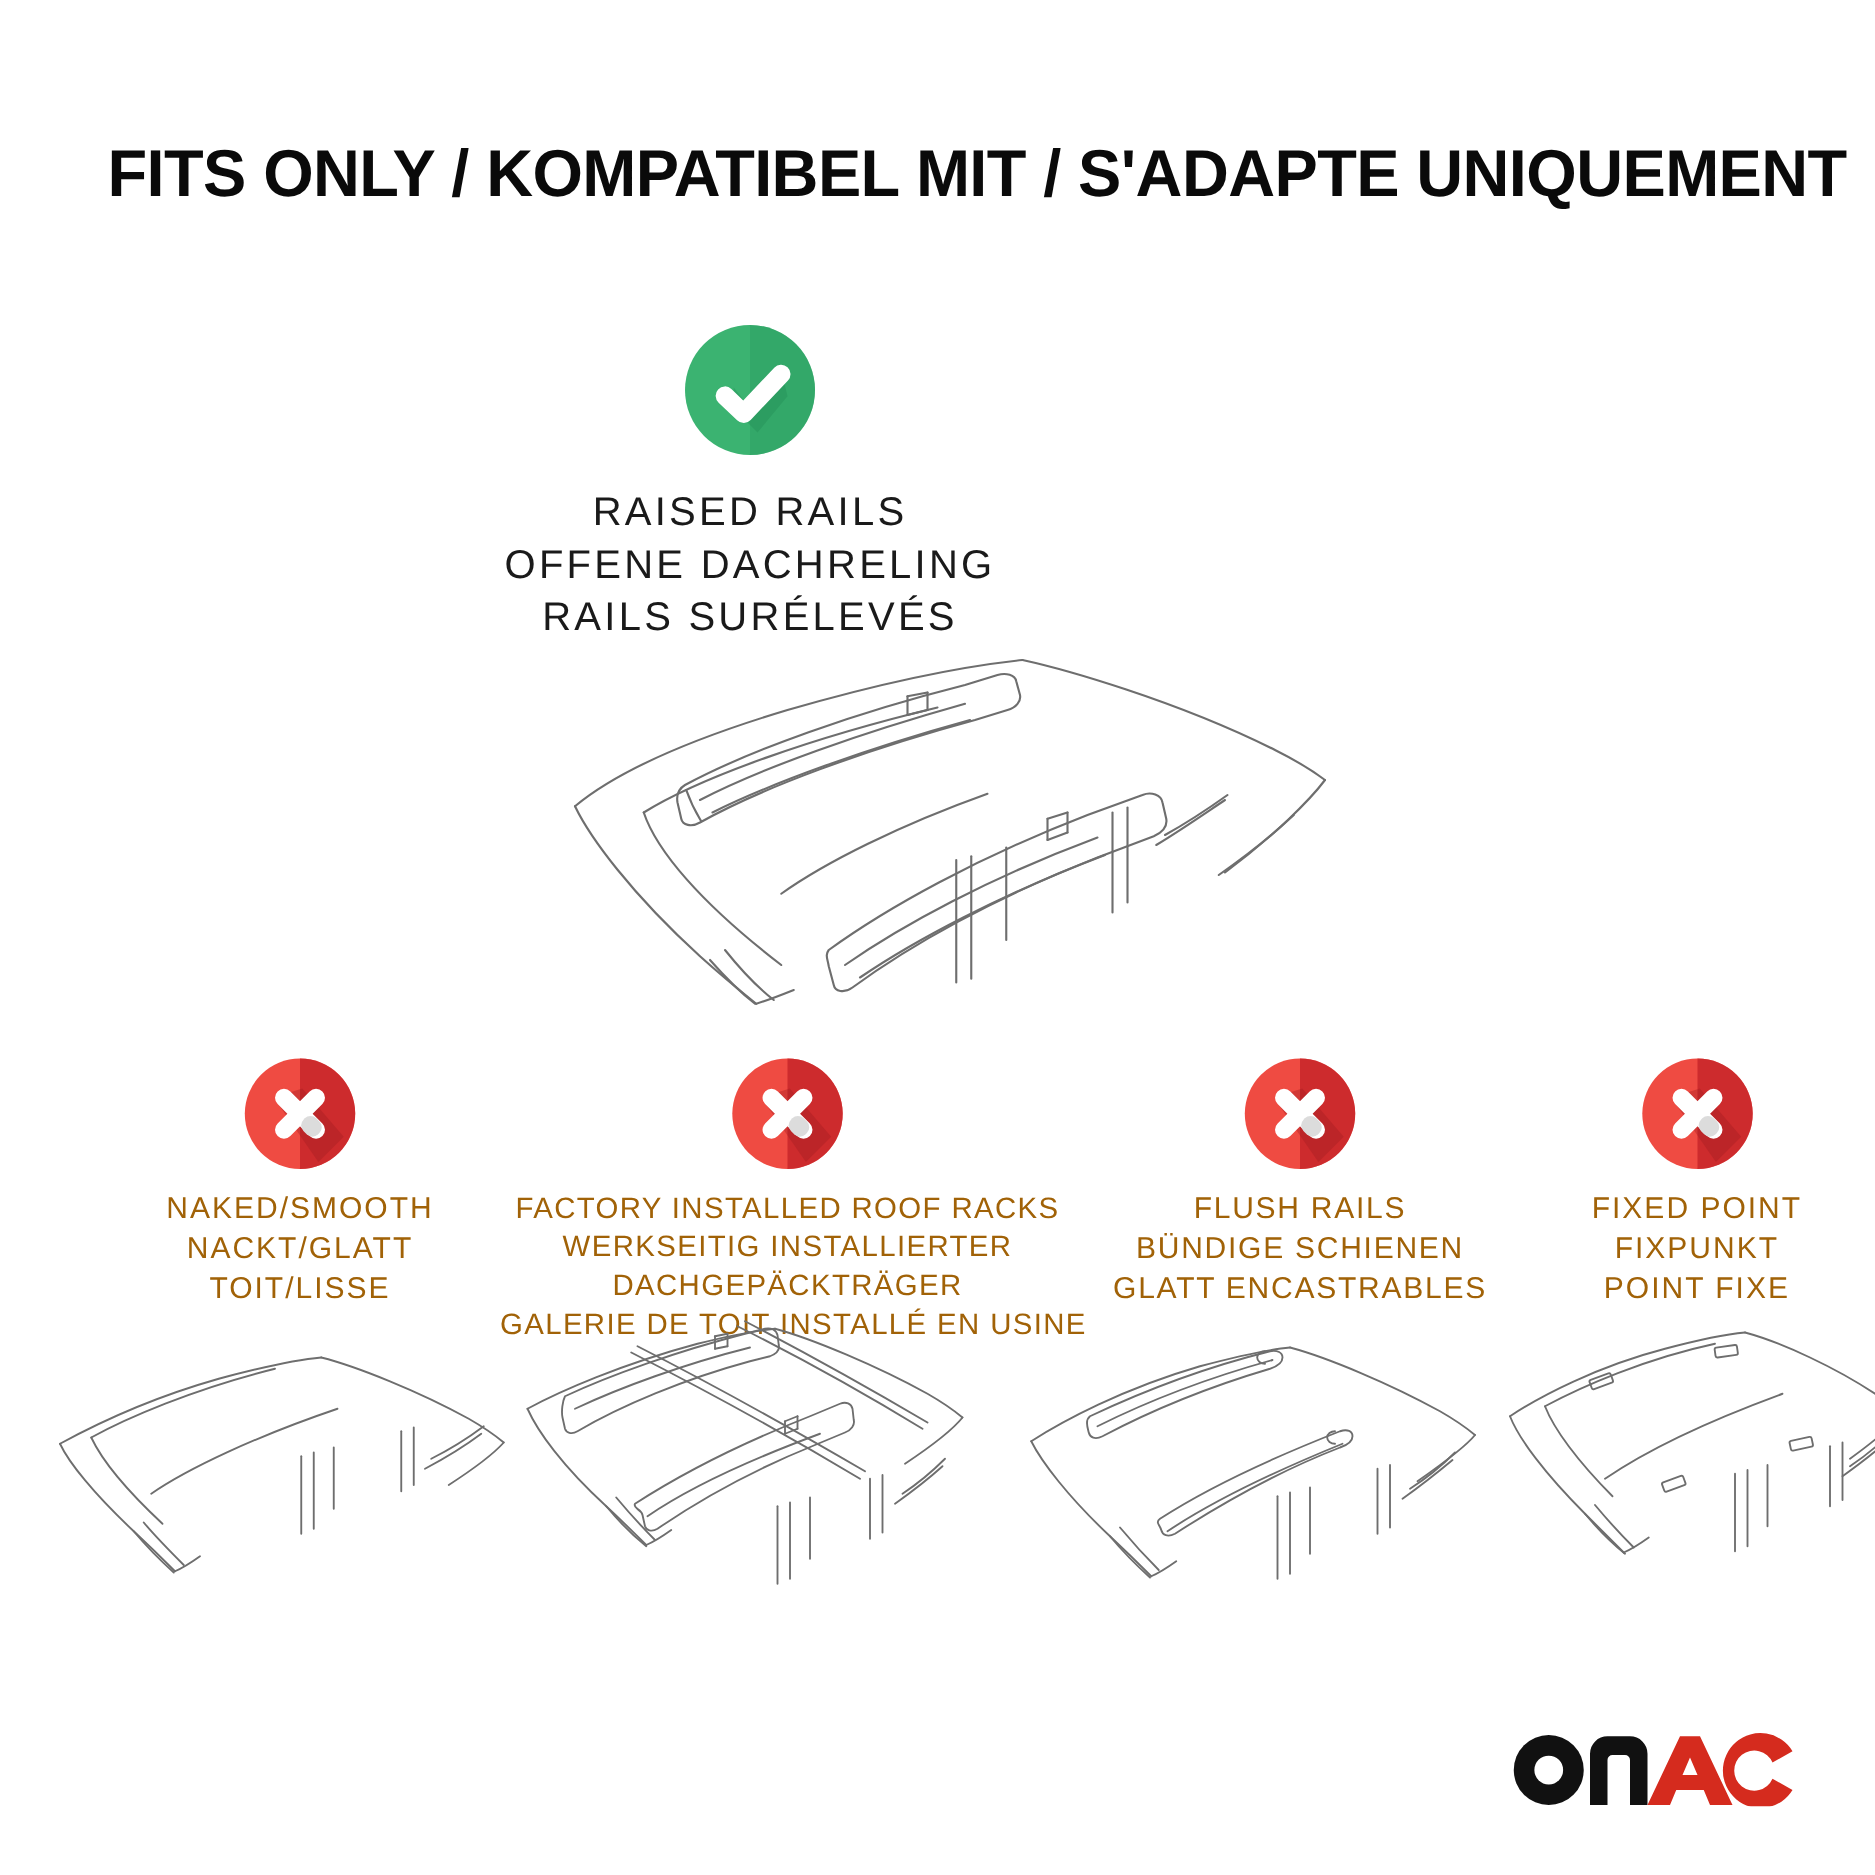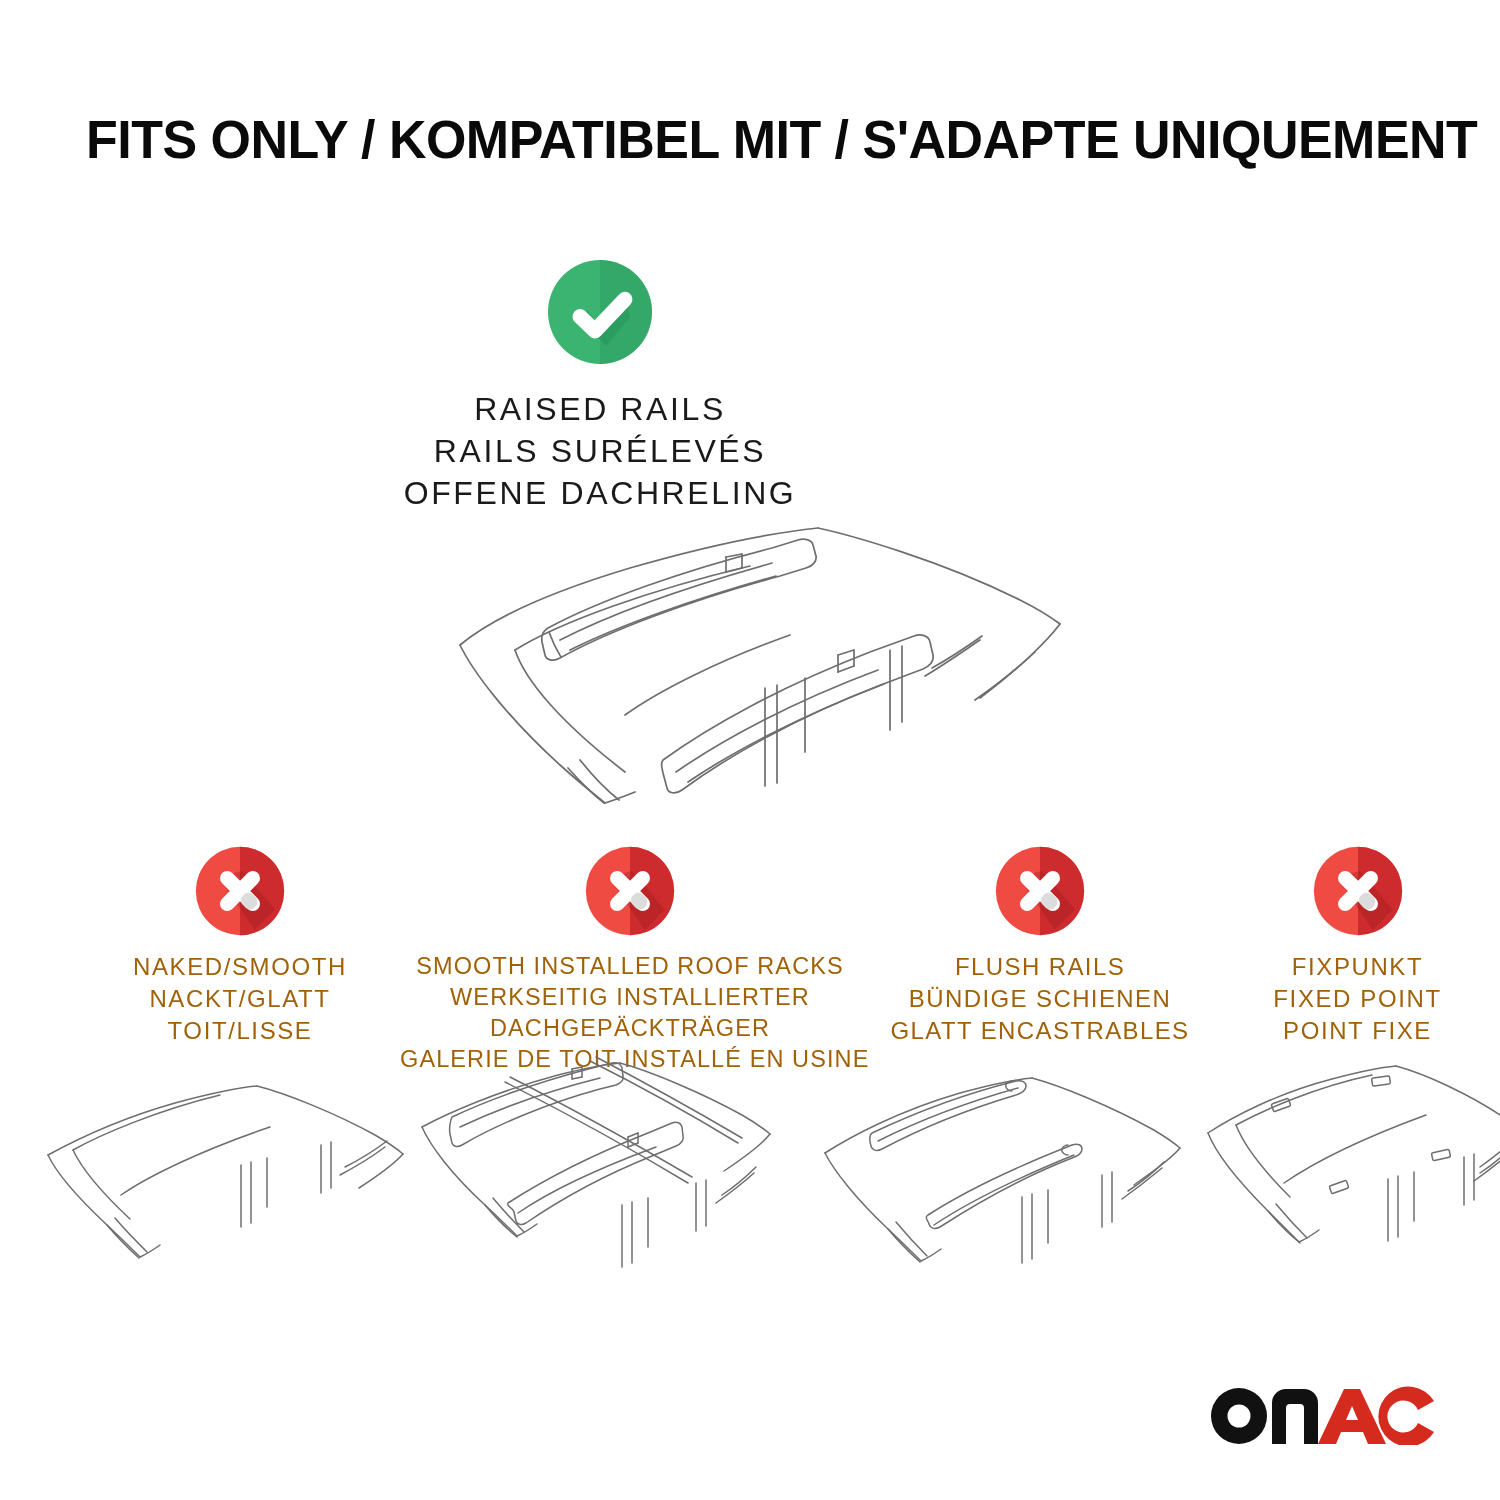--- a/index.html
+++ b/index.html
@@ -133,22 +133,22 @@
                a7.5 7.5 0 0 1 11.0 10.2
                L54.5 78.0
                a7.5 7.5 0 0 1 -10.8 0.2
                L28.9 64.1
                a7.5 7.5 0 0 1 -0.4 -10.6 Z" fill="#FFFFFF"></path>
     </svg>
   </div>
 
   <div class="main-labels">
     <div>RAISED RAILS</div>
+    <div>OFFENE DACHRELING</div>
     <div>RAILS SURÉLEVÉS</div>
-    <div>OFFENE DACHRELING</div>
   </div>
 </div>
 
 <div class="main-roof">
   <svg viewBox="0 0 660 320" xmlns="http://www.w3.org/2000/svg" fill="none" stroke="#6E6E6E" stroke-width="1.7" stroke-linecap="round" stroke-linejoin="round">
 
     <path d="M40 145 C70 120 120 95 210 68 C300 42 360 32 398 28"></path>
     <path d="M398 28 C430 35 520 60 600 100 C620 110 632 118 640 124"></path>
     <path d="M40 145 C52 170 85 215 140 265 C160 283 175 295 185 303"></path>
     <path d="M640 124 C628 140 600 168 560 198"></path>
@@ -225,21 +225,21 @@
         <path d="M50 2 A48 48 0 0 1 98 50 A48 48 0 0 1 50 98 Z" fill="#C22027" opacity="0.75"></path>
         <path d="M36 33 L30 40 L66 92 L88 70 L52 28 Z" fill="#9E1A1F" opacity="0.35"></path>
         <g fill="#FFFFFF">
           <rect x="42.2" y="22.5" width="15.6" height="55" rx="7.8" transform="rotate(45 50 50)"></rect>
           <rect x="42.2" y="22.5" width="15.6" height="55" rx="7.8" transform="rotate(-45 50 50)"></rect>
         </g>
         <rect x="52" y="52" width="15.6" height="18" rx="7" transform="rotate(-45 59.8 60.8)" fill="#DCDCDC"></rect>
       </svg>
     </div>
     <div class="col-labels">
-      <div>SMOOTH INSTALLED ROOF RACKS</div>
+      <div>FACTORY INSTALLED ROOF RACKS</div>
       <div>WERKSEITIG INSTALLIERTER</div>
       <div>DACHGEPÄCKTRÄGER</div>
       <div>GALERIE DE TOIT INSTALLÉ EN USINE</div>
     </div>
   </div>
 
   <div class="col col-2">
     <div class="xbadge">
       <svg viewBox="0 0 100 100" xmlns="http://www.w3.org/2000/svg">
         <circle cx="50" cy="50" r="48" fill="#EF4B42"></circle>
@@ -266,22 +266,22 @@
         <path d="M50 2 A48 48 0 0 1 98 50 A48 48 0 0 1 50 98 Z" fill="#C22027" opacity="0.75"></path>
         <path d="M36 33 L30 40 L66 92 L88 70 L52 28 Z" fill="#9E1A1F" opacity="0.35"></path>
         <g fill="#FFFFFF">
           <rect x="42.2" y="22.5" width="15.6" height="55" rx="7.8" transform="rotate(45 50 50)"></rect>
           <rect x="42.2" y="22.5" width="15.6" height="55" rx="7.8" transform="rotate(-45 50 50)"></rect>
         </g>
         <rect x="52" y="52" width="15.6" height="18" rx="7" transform="rotate(-45 59.8 60.8)" fill="#DCDCDC"></rect>
       </svg>
     </div>
     <div class="col-labels">
+      <div>FIXED POINT</div>
       <div>FIXPUNKT</div>
-      <div>FIXED POINT</div>
       <div>POINT FIXE</div>
     </div>
   </div>
 </div>
 
 <div class="roof-small roof-0">
   <svg viewBox="0 0 395 250" xmlns="http://www.w3.org/2000/svg" fill="none" stroke="#6E6E6E" stroke-width="1.5" stroke-linecap="round" stroke-linejoin="round">
     <path d="M3 100 C25 88 70 65 130 48 C175 36 200 32 212 31"></path>
     <path d="M212 31 C240 38 290 58 330 80 C344 88 352 94 358 99"></path>
     <path d="M3 100 C10 115 30 140 62 170 C78 185 88 195 95 202"></path>

